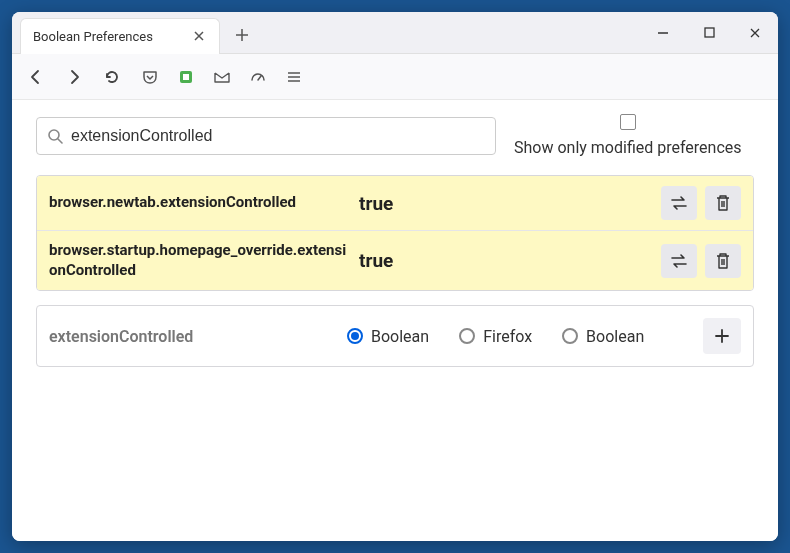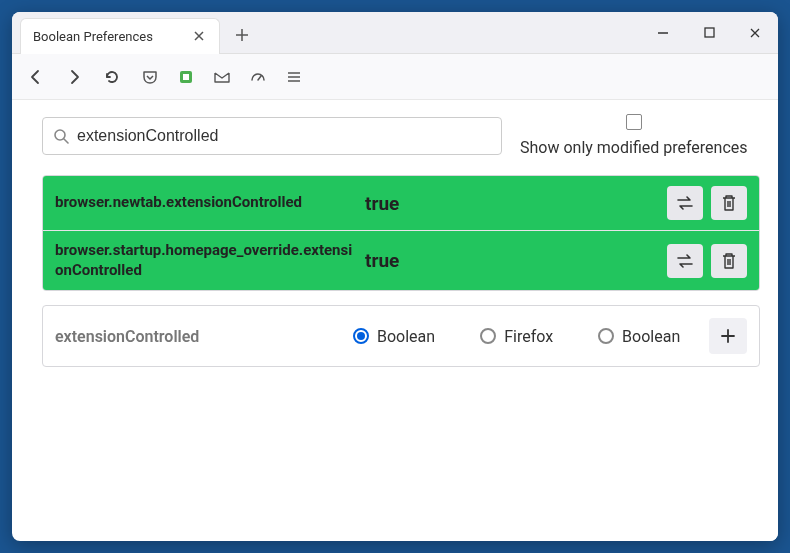--- a/index.html
+++ b/index.html
@@ -68,48 +68,48 @@
     .urlbar-identity {
       display: flex; align-items: center; gap: 6px;
       padding: 2px 10px 2px 4px; border-right: 1px solid #e0e0e0;
     }
     .firefox-icon { width: 16px; height: 16px; }
     .urlbar-text { font-size: 14px; color: #5b5b66; }
     .url-value { font-size: 14px; color: #555; }
     .star-btn { margin-left: auto; width: 24px; height: 24px; display:flex; align-items:center; justify-content:center; cursor:pointer;}
     .right-icons { display: flex; gap: 4px; }
     .right-icon { width: 32px; height: 32px; display: flex; align-items:center; justify-content:center; cursor:pointer; border-radius:4px;}
-    .content { flex: 1; background: #fff; padding: 14px 18px; overflow-y: auto; margin-left: 12px;}
+    .content { flex: 1; background: #fff; padding: 14px 24px; overflow-y: auto;}
     .search-row { display: flex; align-items: center; gap: 18px; margin-bottom: 18px;}
     .search-box {
       flex: 1; height: 38px; border: 1px solid #ccc;
       border-radius: 4px; display: flex; align-items: center;
       padding: 0 10px; gap: 8px; max-width: 460px;
     }
     .search-input { border: none; outline: none; font-size: 16px; width: 100%; color: #333;}
     .checkbox-label { display: flex; align-items: center; gap: 8px; font-size: 16px; color: #333; cursor: pointer; flex-direction: column;}
     .checkbox { width: 16px; height: 16px; border: 1px solid #888; border-radius: 2px; }
     .pref-list { border: 1px solid #d7d7db; border-radius: 4px; overflow: hidden;}
     .pref-row {
       display: flex; align-items: center; padding: 10px 12px;
-      border-bottom: 1px solid #e5e5e8; background: #22c55e;
+      border-bottom: 1px solid #e5e5e8; background: #fef9c3;
     }
     .pref-row:last-child { border-bottom: none; }
     .pref-name { font-size: 15px; font-weight: 700; color: #222; width: 300px; word-break: break-word; line-height: 1.3;}
     .pref-value { font-size: 19px; font-weight: 700; color: #222; margin-left: 10px;}
     .pref-actions { margin-left: auto; display: flex; gap: 8px;}
     .action-btn {
       width: 36px; height: 34px; border: none; background: #e8e8ec;
       border-radius: 4px; display: flex; align-items: center;
       justify-content: center; cursor: pointer;
     }
     .create-box { border: 1px solid #d7d7db; border-radius: 4px; margin-top: 14px; padding: 12px;}
     .create-row { display: flex; align-items: center; gap: 18px;}
     .create-name { font-size: 16px; font-weight: 600; color: #777; width: 280px;}
-    .radio-group { display: flex; gap: 45px;}
+    .radio-group { display: flex; gap: 30px;}
     .radio-item { display: flex; align-items: center; gap: 8px; font-size: 16px; color: #333; cursor: pointer;}
     .radio { width: 16px; height: 16px; border: 2px solid #888; border-radius: 50%; display: flex; align-items: center; justify-content: center;}
     .radio.selected { border-color: #0060df;}
     .radio.selected::after { content: ""; width: 8px; height: 8px; background: #0060df; border-radius: 50%;}
     .add-btn {
       width: 38px; height: 36px; border: none; background: #f0f0f4;
       border-radius: 4px; display: flex; align-items: center;
       justify-content: center; cursor: pointer; margin-left: auto;
     }
     svg { display: block; }

